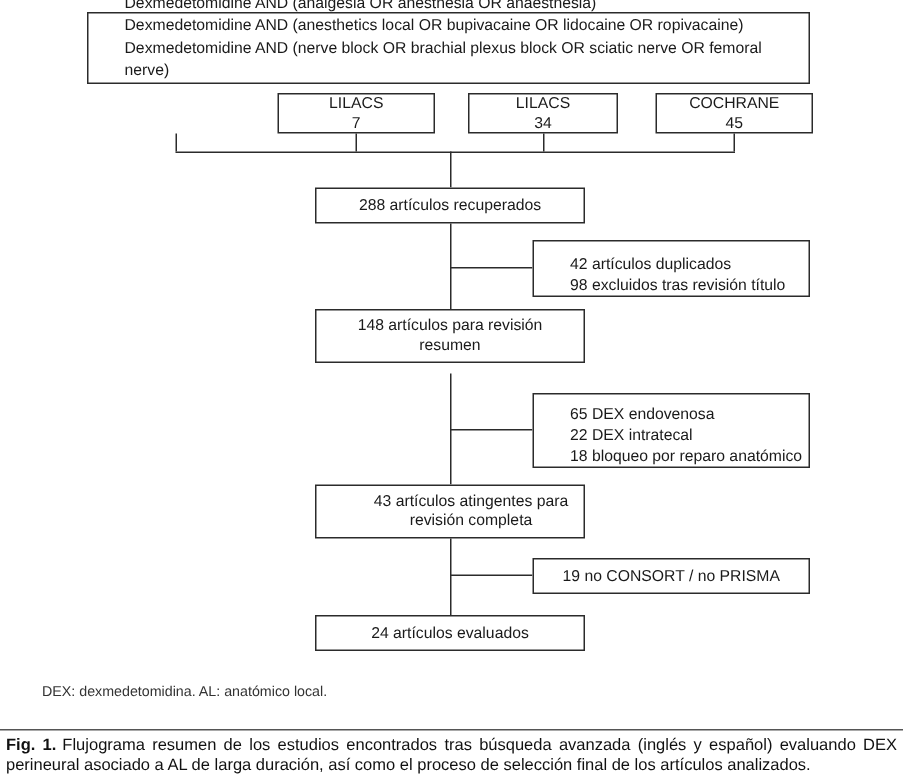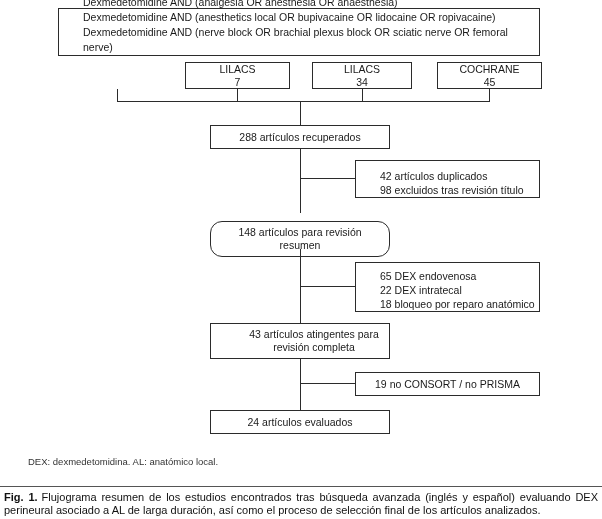--- a/index.html
+++ b/index.html
@@ -55,21 +55,21 @@
     <div>288 artículos recuperados</div>
   </div>
 
   <div class="line" style="left:300px;top:149px;width:1px;height:64px;"></div>
   <div class="line" style="left:300px;top:178px;width:55px;height:1px;"></div>
   <div class="box side-box leftalign" style="top:160px;height:38px;">
     <div>42 artículos duplicados</div>
     <div>98 excluidos tras revisión título</div>
   </div>
 
-  <div class="box flow-box center" style="top:221px;height:36px;border-radius:12px;">
+  <div class="box flow-box center" style="top:206px;height:36px;">
     <div>148 artículos para revisión</div>
     <div>resumen</div>
   </div>
 
   <div class="line" style="left:300px;top:249px;width:1px;height:74px;"></div>
   <div class="line" style="left:300px;top:286px;width:55px;height:1px;"></div>
   <div class="box side-box leftalign" style="top:262px;height:50px;">
     <div>65 DEX endovenosa</div>
     <div>22 DEX intratecal</div>
     <div>18 bloqueo por reparo anatómico</div>

